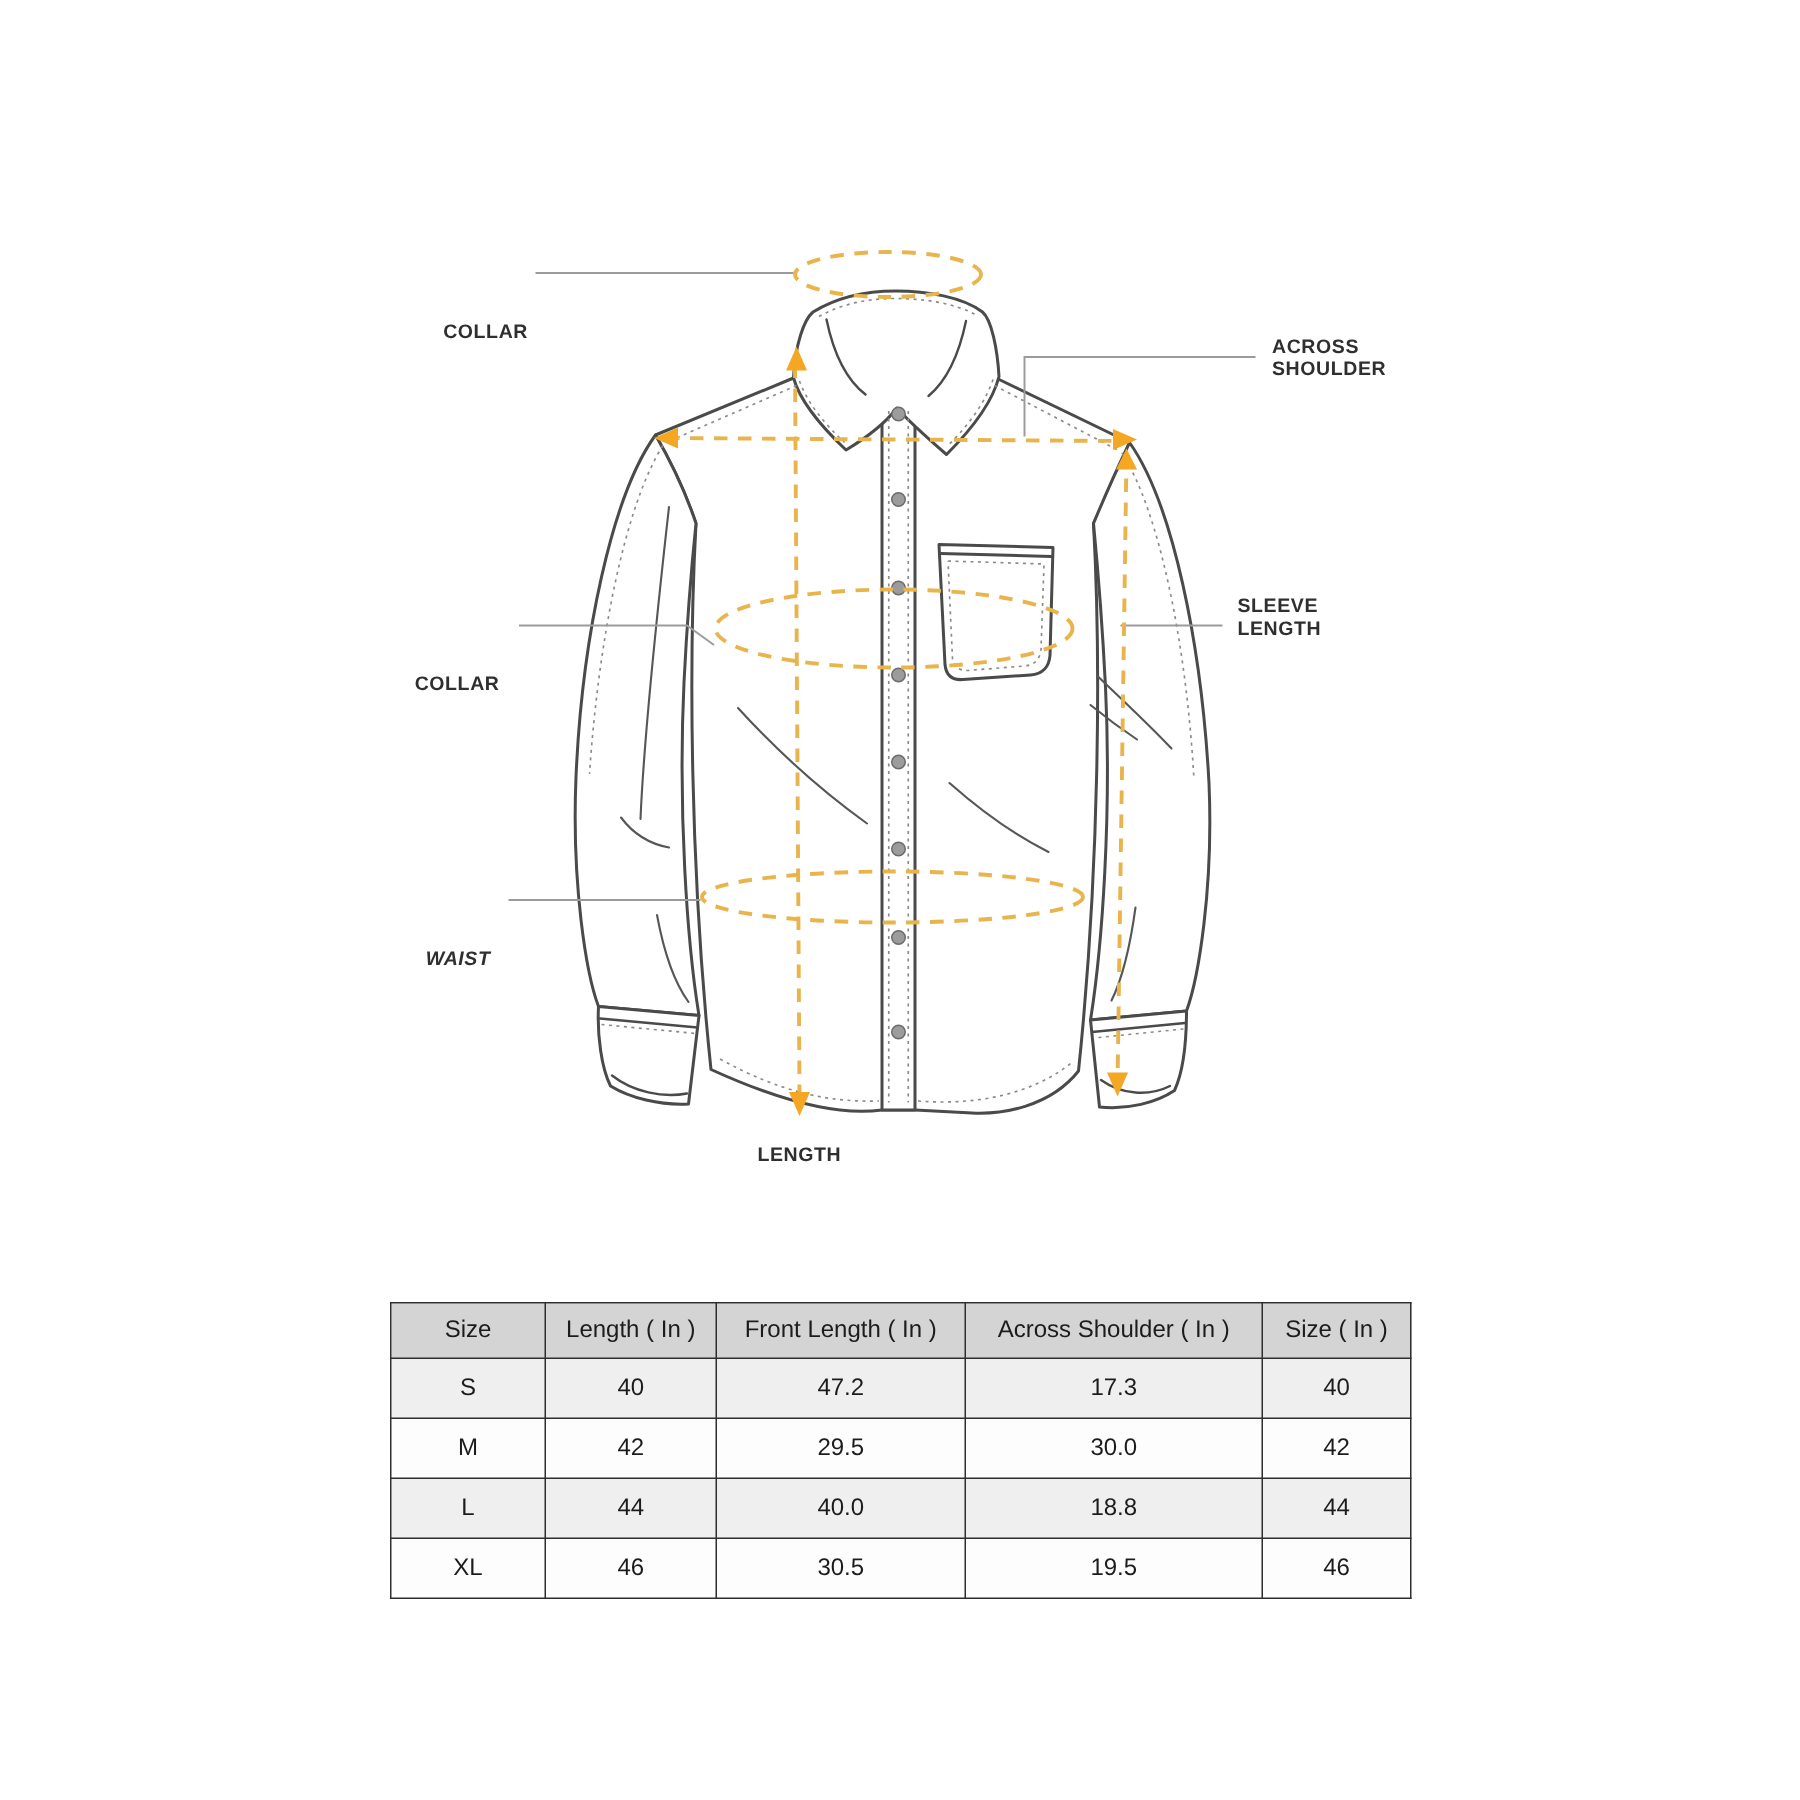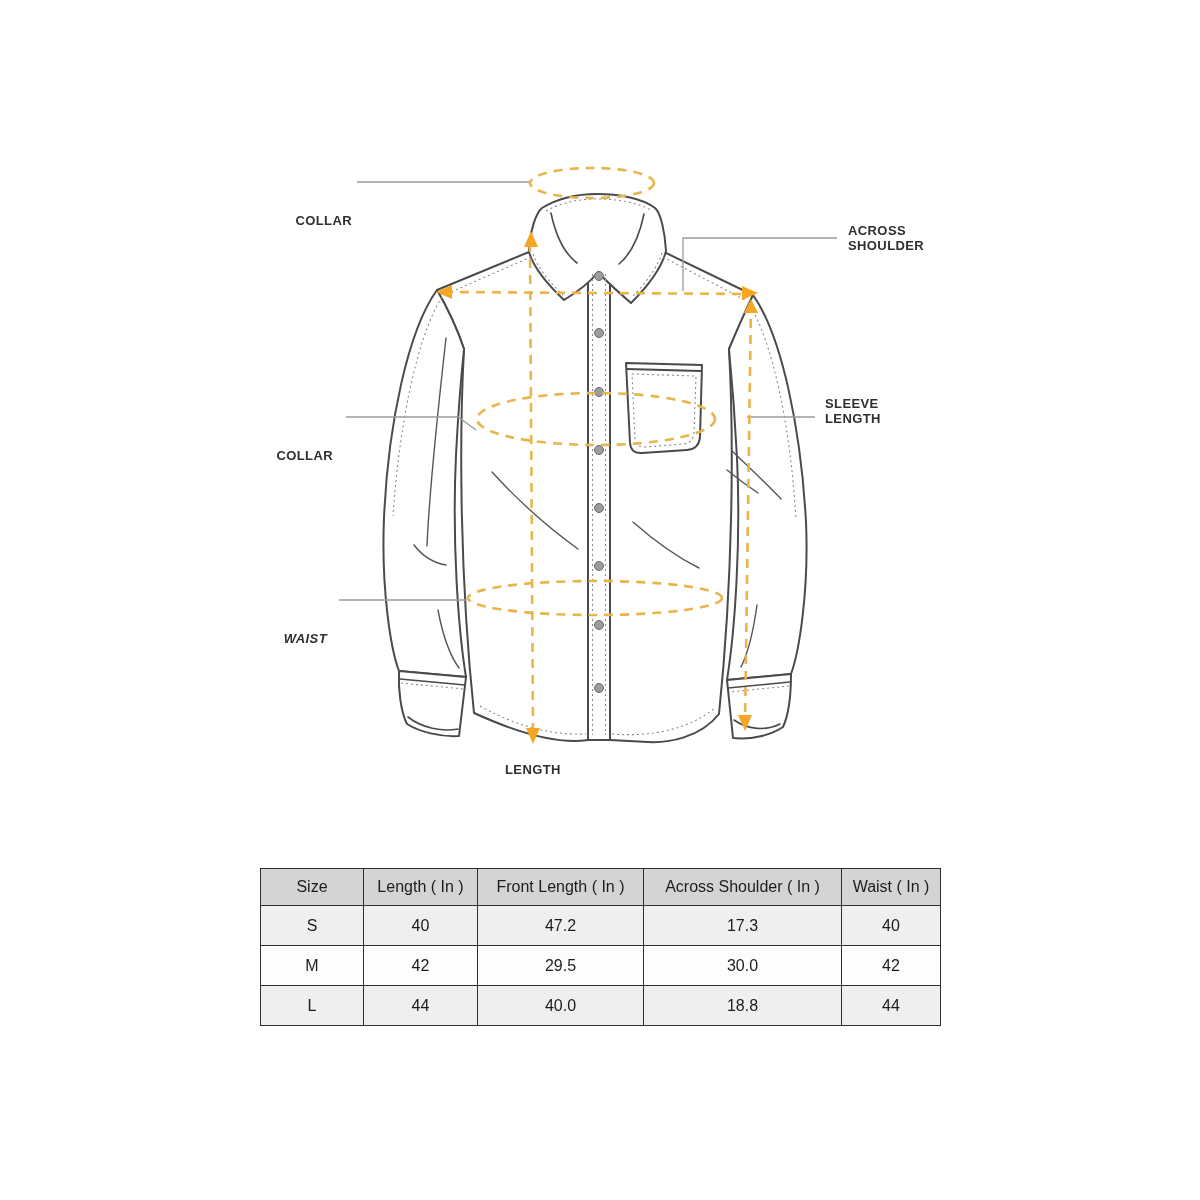--- a/index.html
+++ b/index.html
@@ -186,21 +186,21 @@
         <col style="width:166px">
       <col style="width:198px">
         <col style="width:99px">
     </colgroup>
     <thead>
       <tr>
         <th>Size</th>
         <th>Length ( In )</th>
         <th>Front Length ( In )</th>
         <th>Across Shoulder ( In )</th>
-        <th>Waist ( In )</th>
+        <th>Size ( In )</th>
       </tr>
     </thead>
     <tbody>
       <tr class="shade">
         <td>S</td>
         <td>40</td>
         <td>47.2</td>
         <td>17.3</td>
         <td>40</td>
       </tr>
@@ -211,16 +211,23 @@
         <td>30.0</td>
         <td>42</td>
       </tr>
       <tr class="shade">
         <td>L</td>
         <td>44</td>
         <td>40.0</td>
         <td>18.8</td>
         <td>44</td>
       </tr>
+      <tr class="plain">
+        <td>XL</td>
+        <td>46</td>
+        <td>30.5</td>
+        <td>19.5</td>
+        <td>46</td>
+      </tr>
     </tbody>
   </table>
 
 </div>
 
 </body></html>

